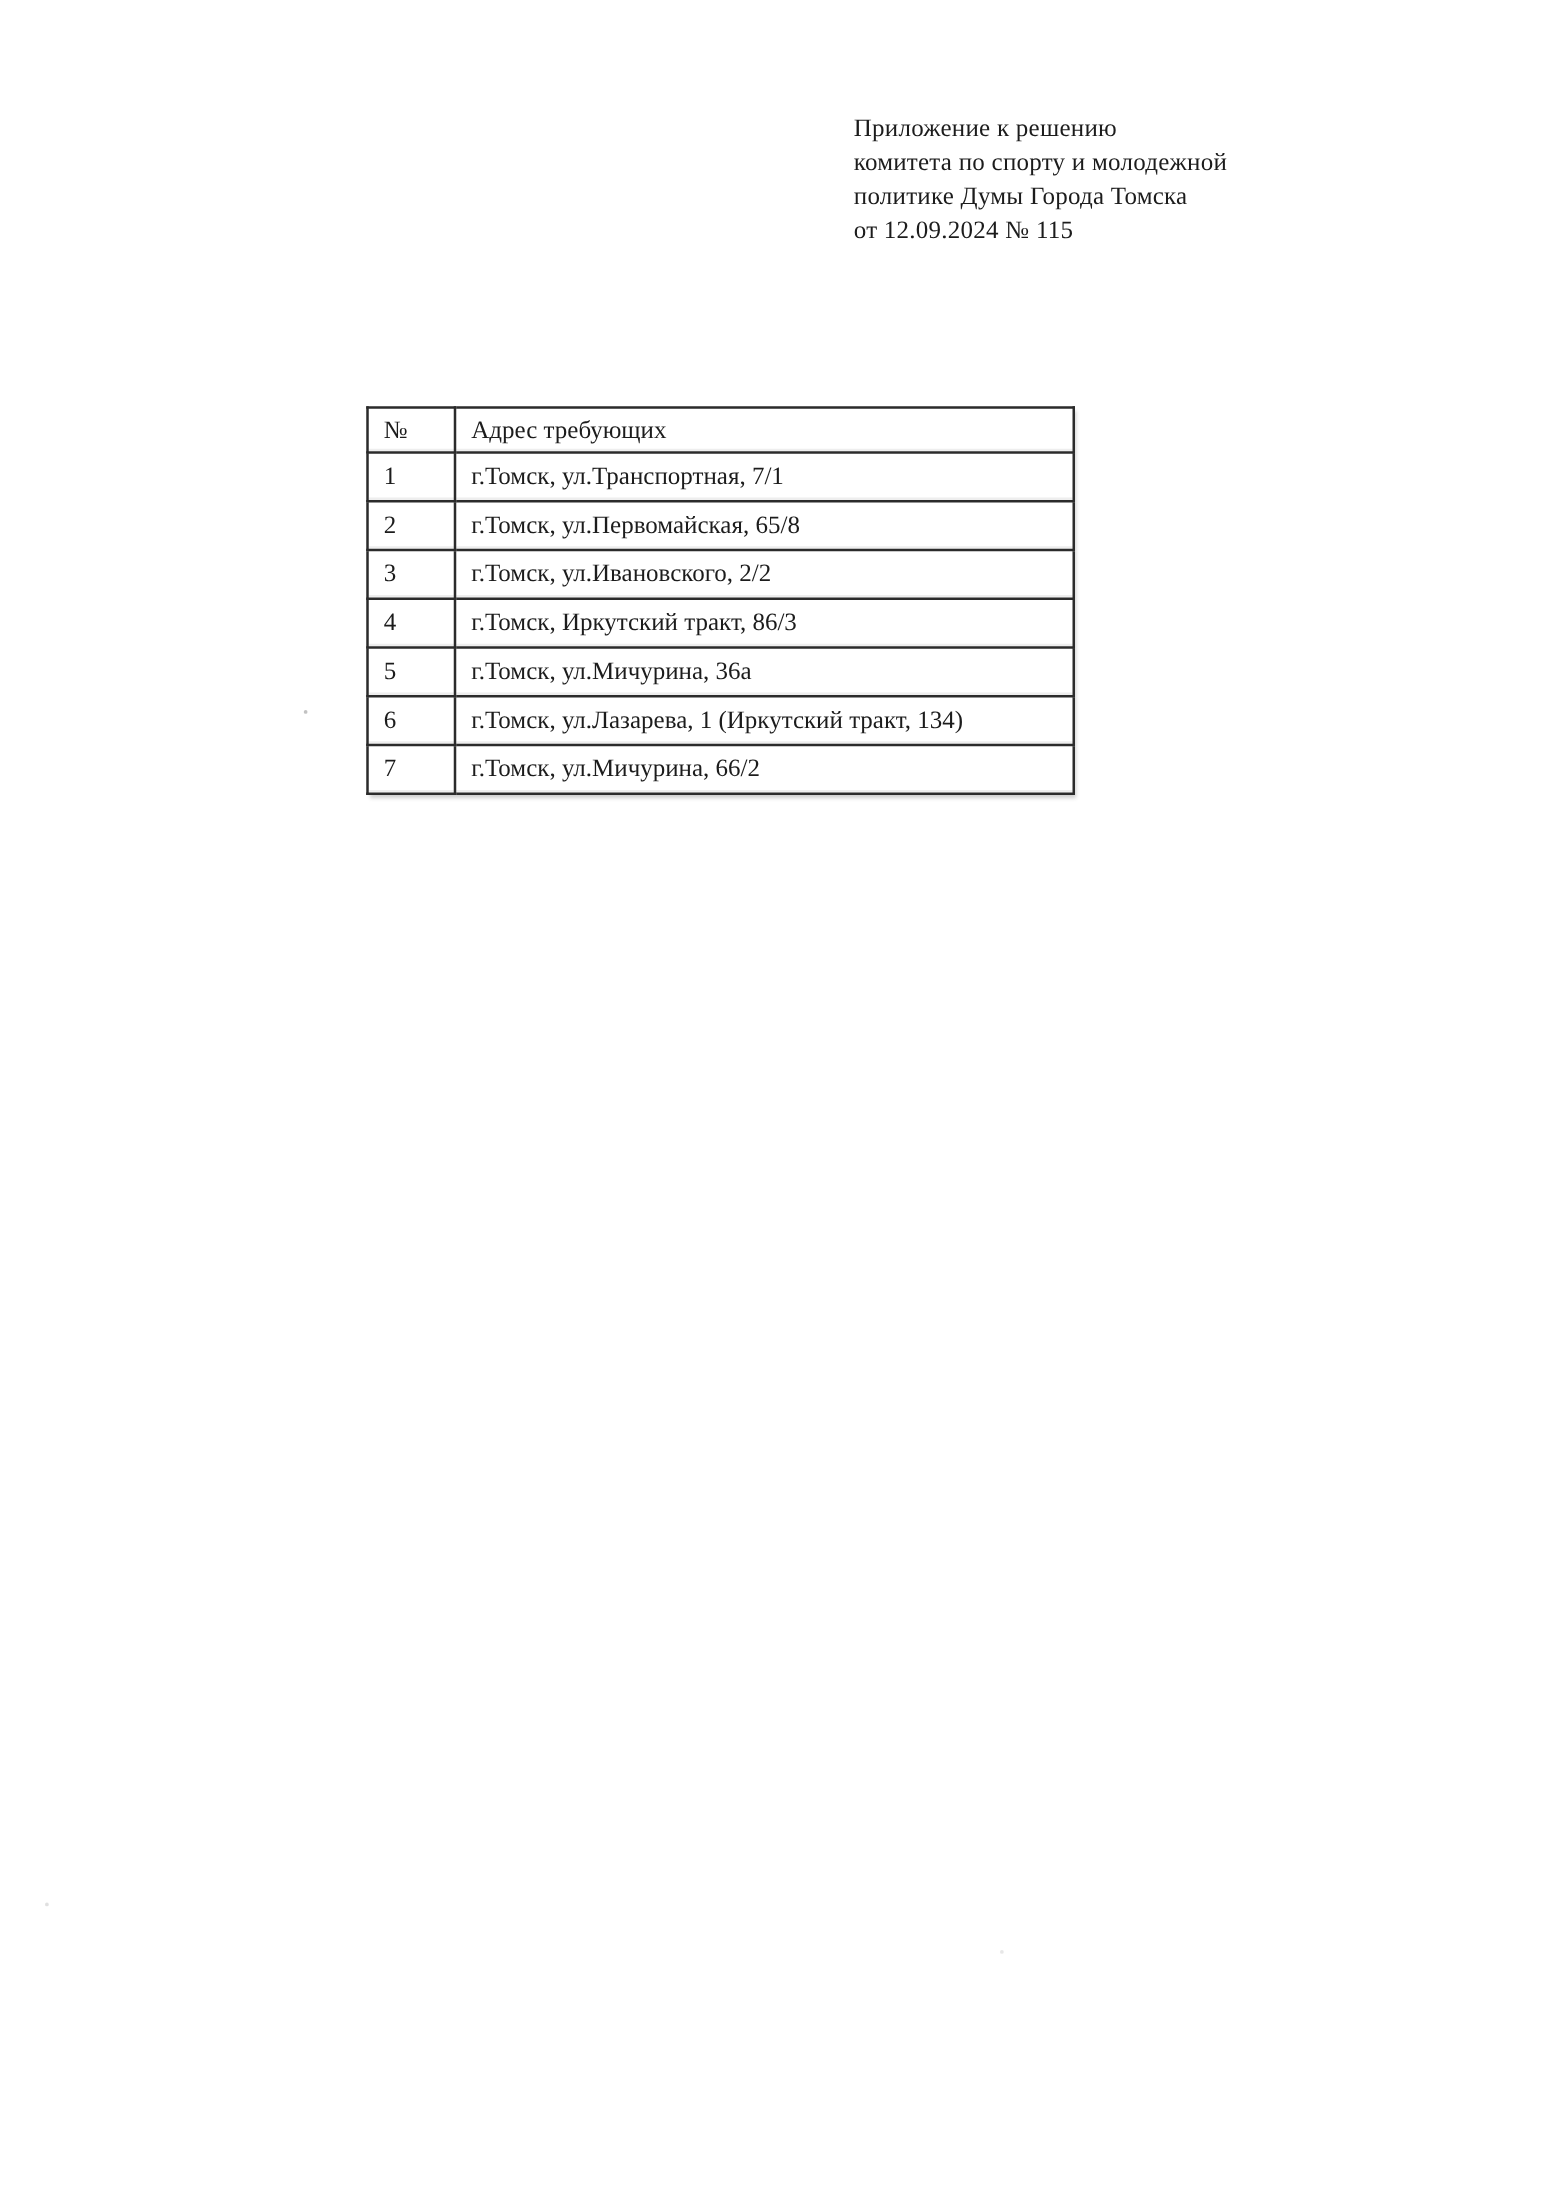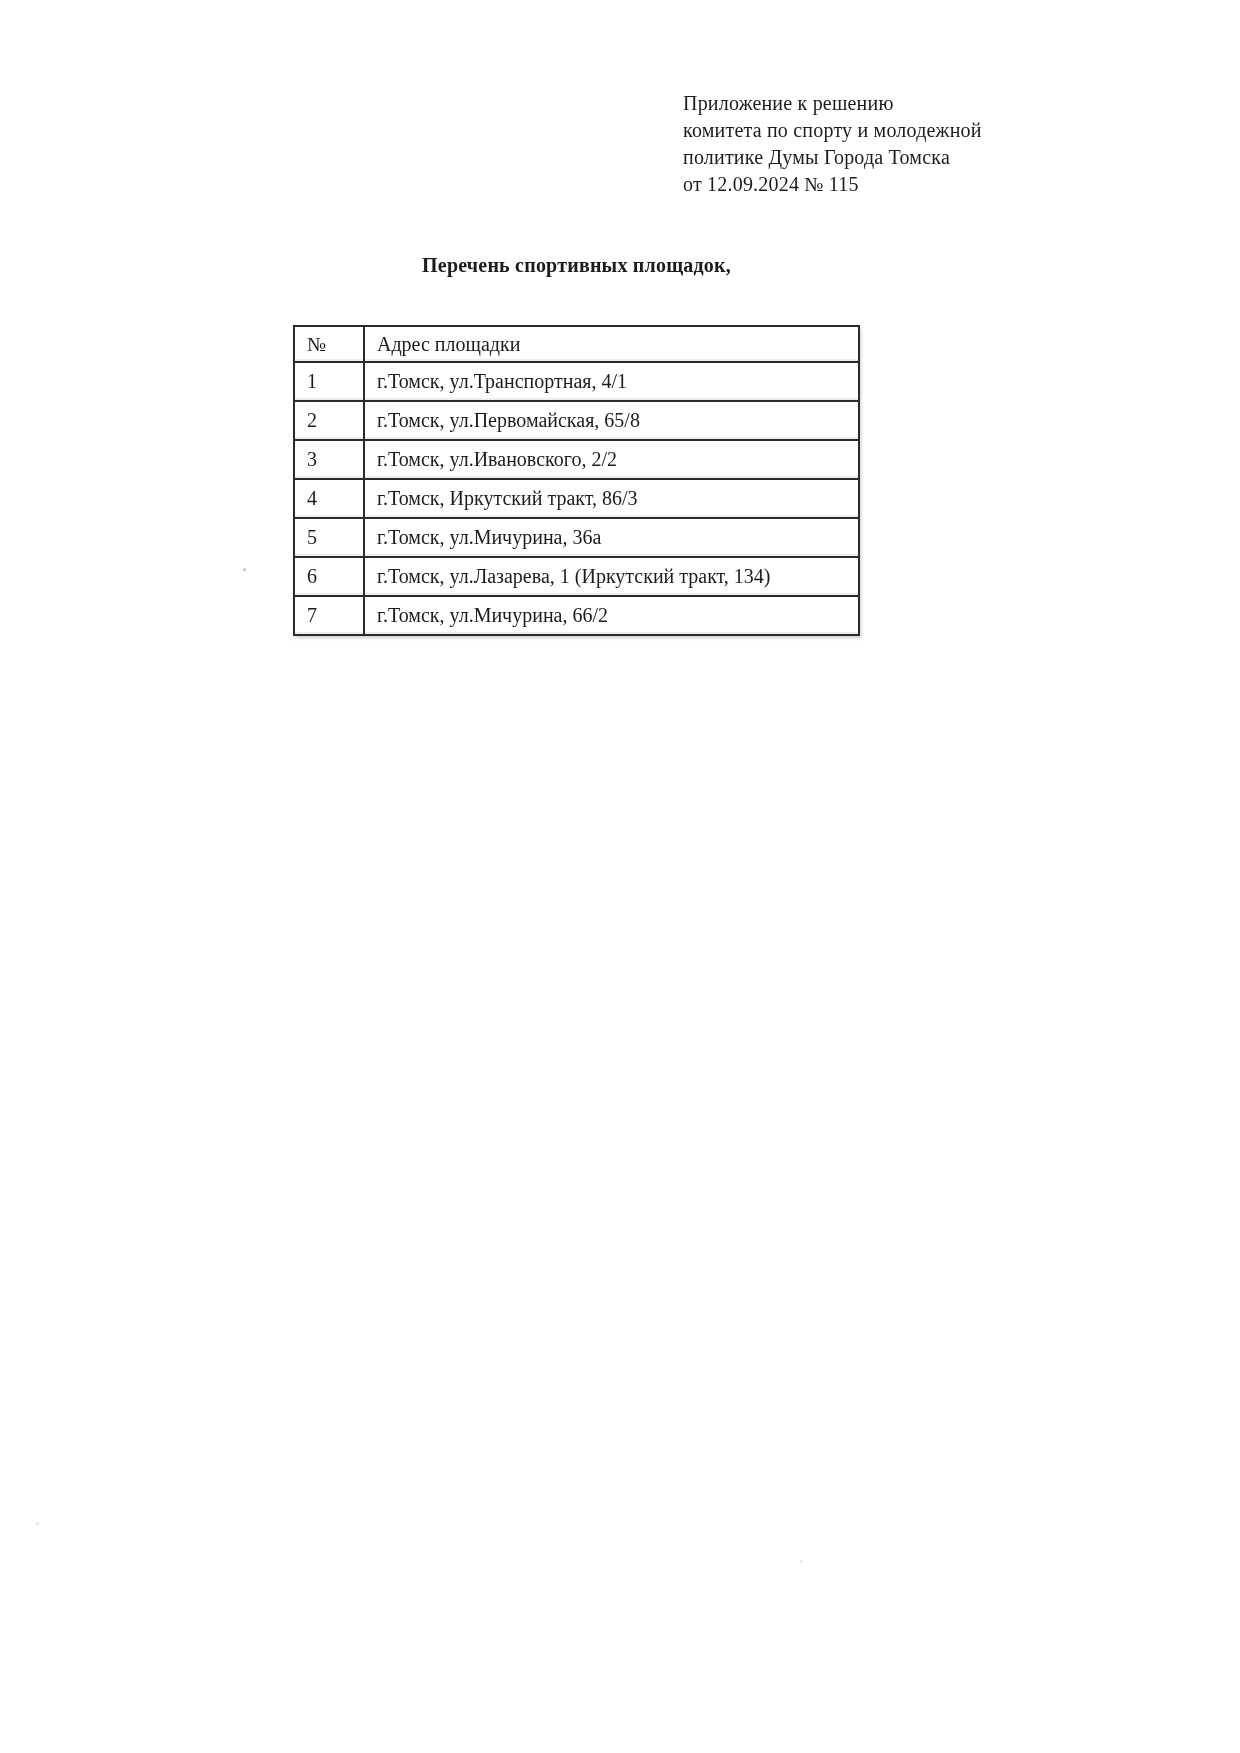--- a/index.html
+++ b/index.html
@@ -78,34 +78,33 @@
 <div class="page">
 
   <div class="appendix">
     <div>Приложение к решению</div>
     <div>комитета по спорту и молодежной</div>
     <div>политике Думы Города Томска</div>
     <div>от 12.09.2024 № 115</div>
   </div>
 
   <div class="doc-title">
-    <div>Перечень спортивных площадок,</div>
   </div>
 
   <table class="list-table">
     <thead>
       <tr>
         <th class="col-num">№</th>
-        <th class="col-addr">Адрес площадки</th>
+        <th class="col-addr">Адрес требующих</th>
       </tr>
     </thead>
     <tbody id="table-body">
         <tr>
           <td class="col-num">1</td>
-          <td class="col-addr">г.Томск, ул.Транспортная, 4/1</td>
+          <td class="col-addr">г.Томск, ул.Транспортная, 7/1</td>
         </tr>
         <tr>
           <td class="col-num">2</td>
           <td class="col-addr">г.Томск, ул.Первомайская, 65/8</td>
         </tr>
         <tr>
           <td class="col-num">3</td>
           <td class="col-addr">г.Томск, ул.Ивановского, 2/2</td>
         </tr>
         <tr>

